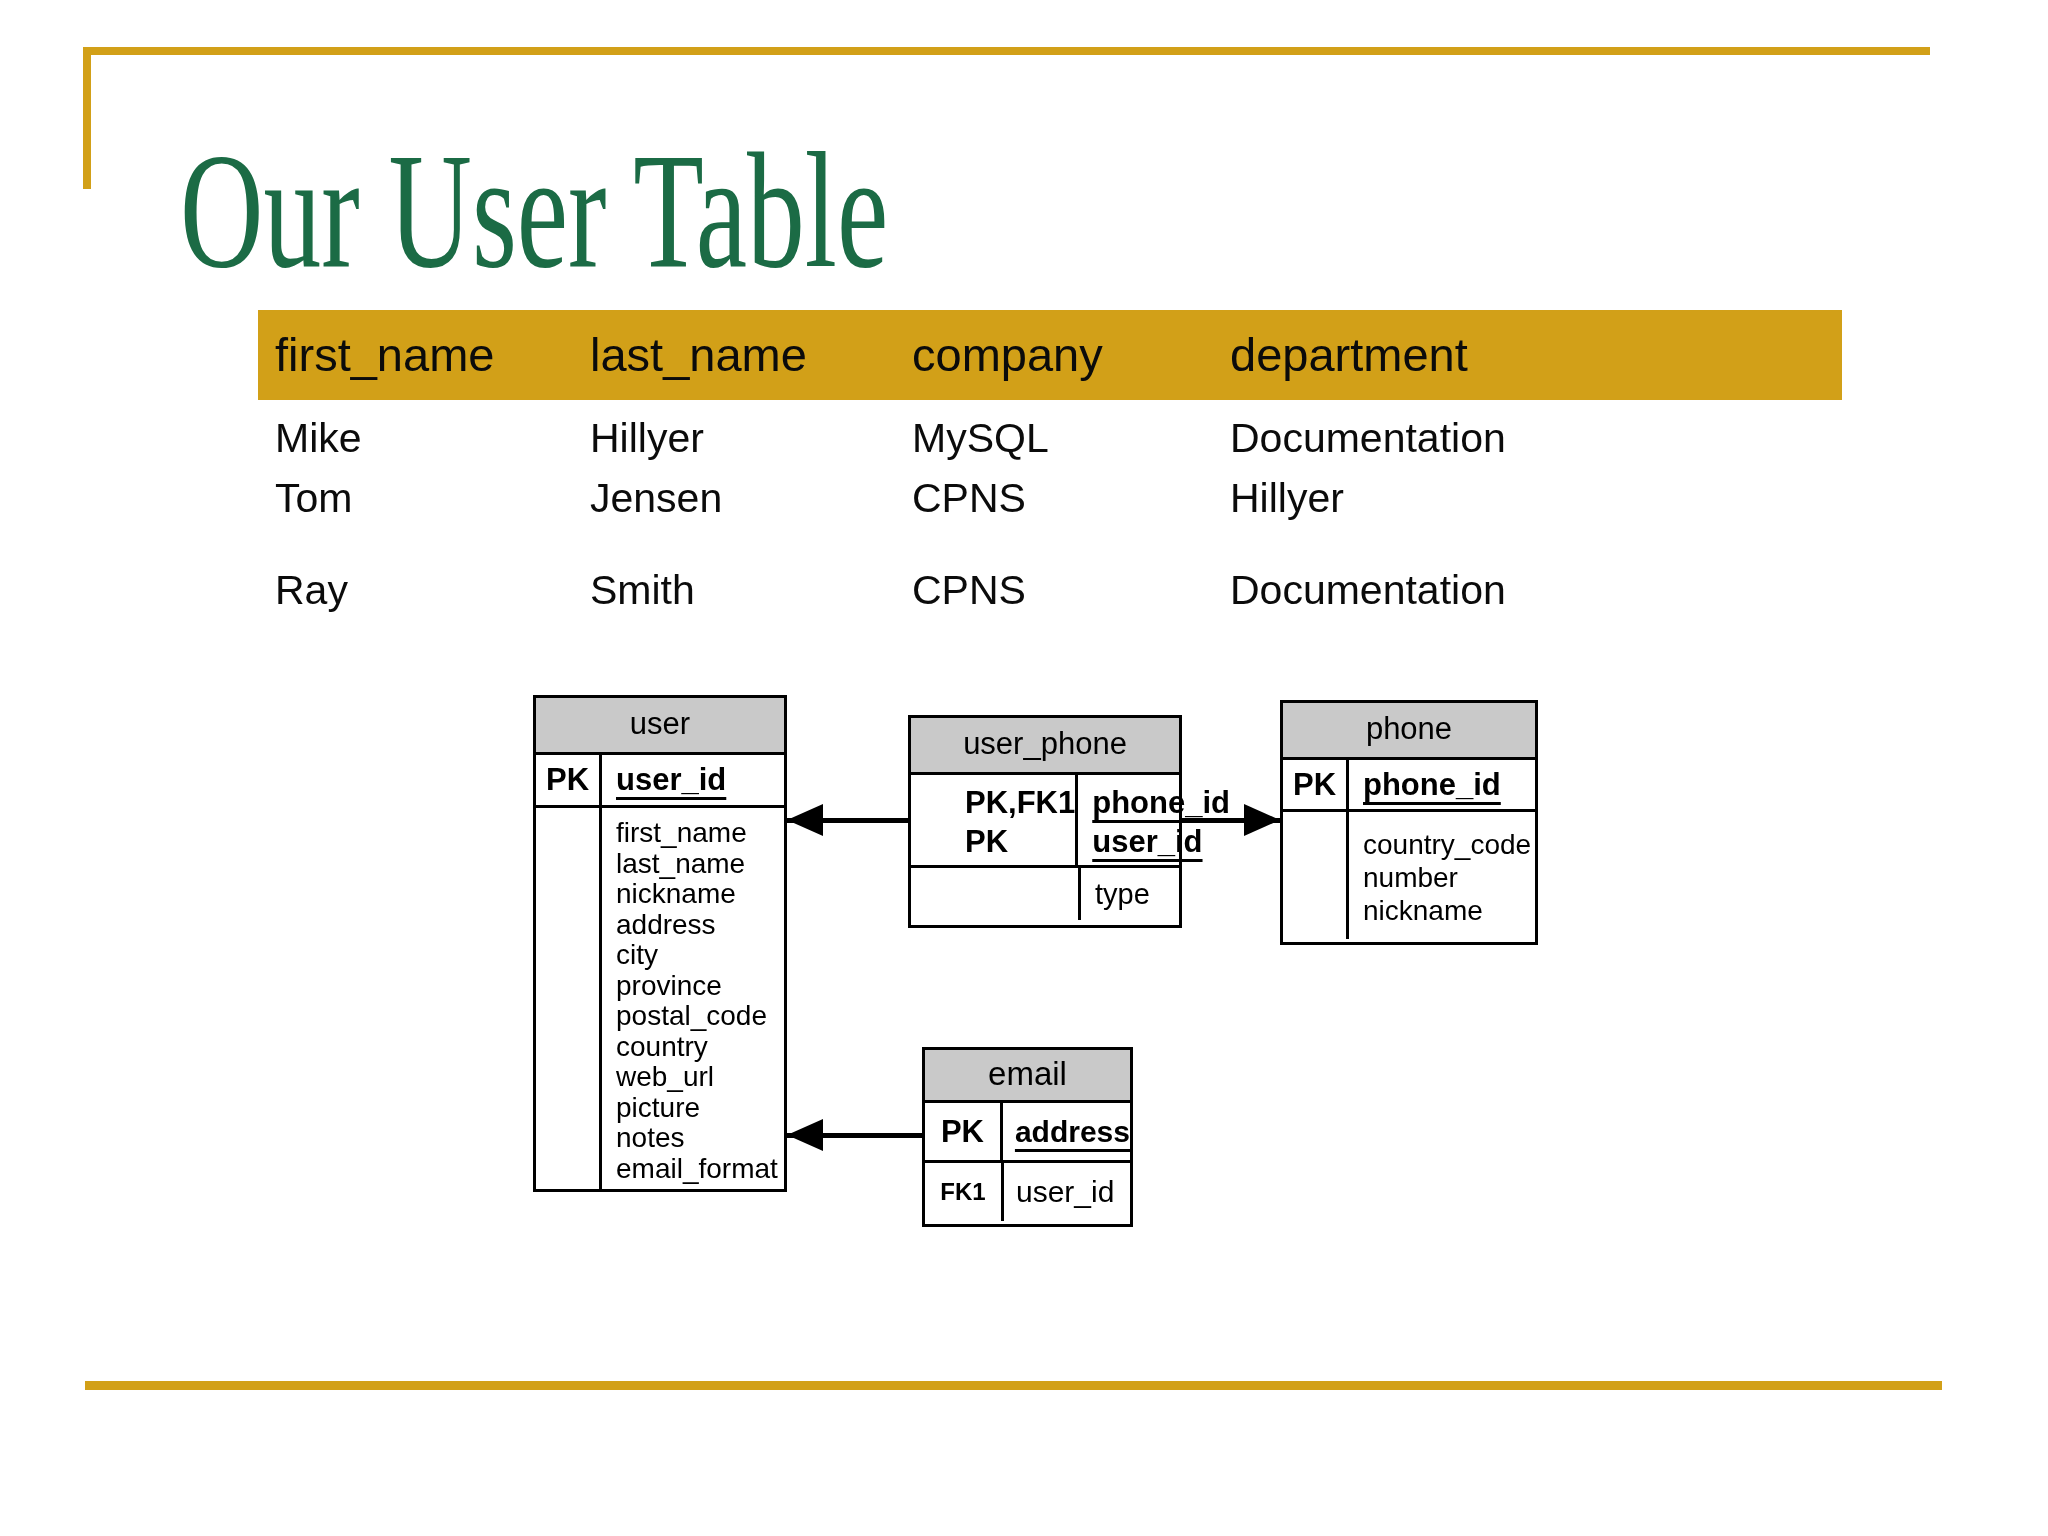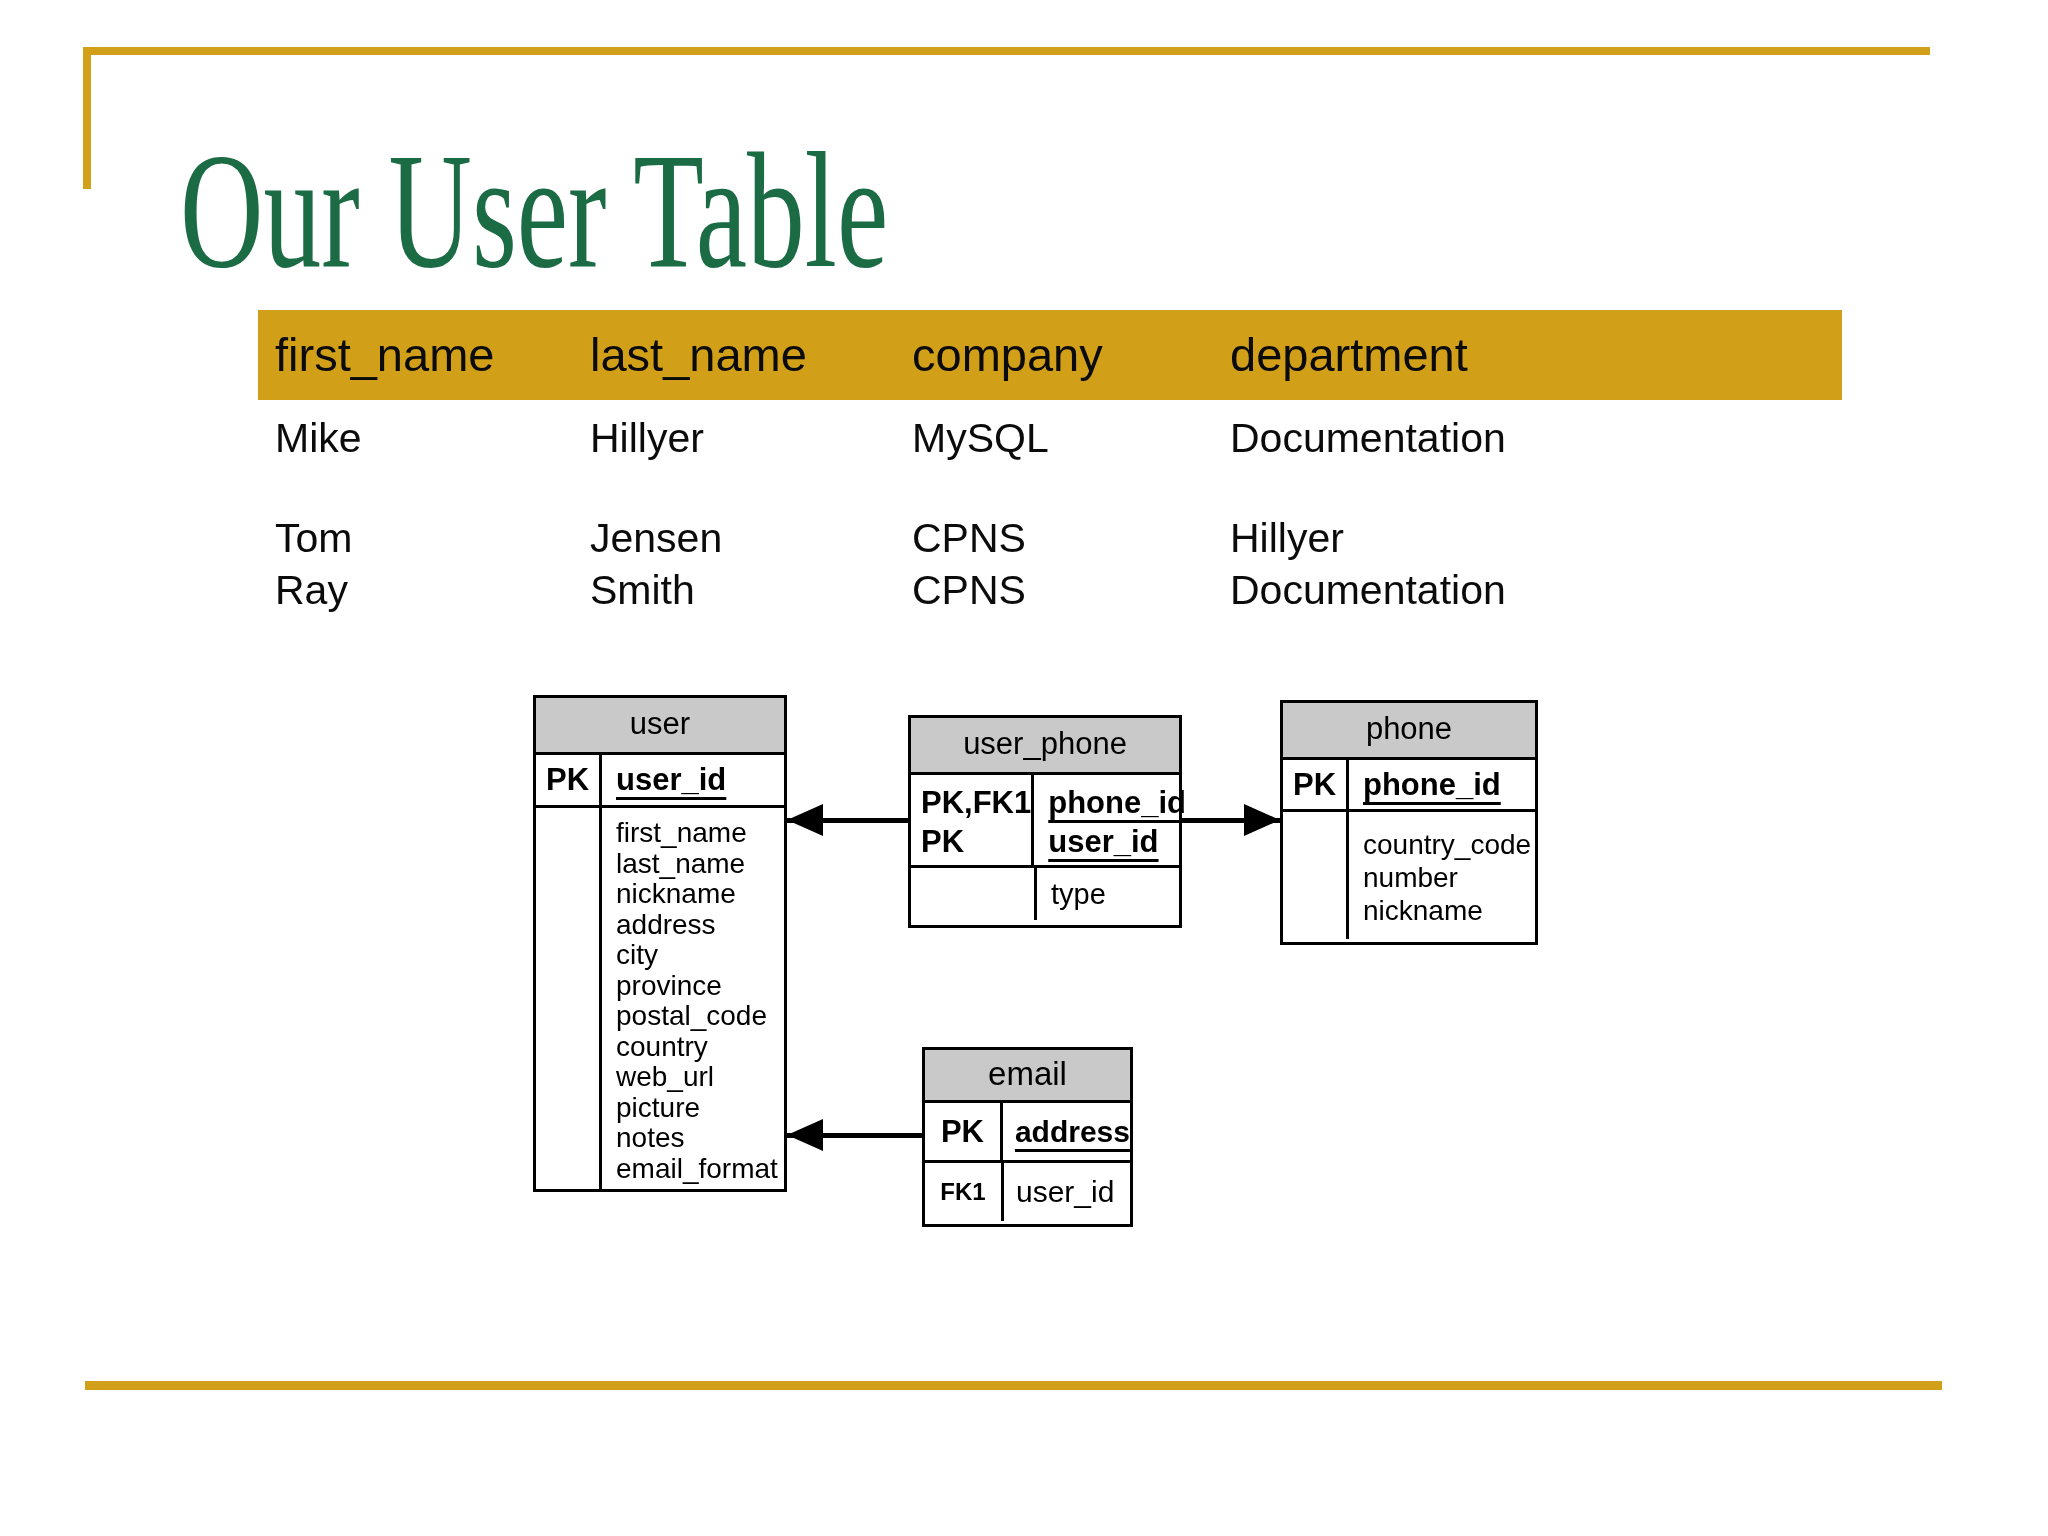--- a/index.html
+++ b/index.html
@@ -22,21 +22,21 @@
     position:absolute;left:180px;top:128px;font-family:"Liberation Serif","DejaVu Serif",serif;
     font-size:165px;line-height:1;color:var(--title-green);white-space:nowrap;
     transform:scaleX(0.70);transform-origin:left top;
   }
   
   .dt-header{position:absolute;left:258px;top:310px;width:1584px;height:90px;background:var(--accent-gold);}
   .dt-header span{position:absolute;top:0;line-height:90px;font-size:47px;color:#0b0b0b;white-space:nowrap;}
   .dt-row{position:absolute;left:258px;width:1584px;height:76px;}
   .dt-row span{position:absolute;top:0;line-height:76px;font-size:41px;color:#0b0b0b;white-space:nowrap;}
   .c1{left:17px;} .c2{left:332px;} .c3{left:654px;} .c4{left:972px;}
-  .r0{top:400px;} .r1{top:500px;} .r2{top:552px;}
+  .r0{top:400px;} .r1{top:460px;} .r2{top:552px;}
   
   .erbox{position:absolute;border:3px solid #000;background:#fff;box-sizing:border-box;font-size:31px;}
   .er-h{background:var(--er-header-gray);border-bottom:3px solid #000;text-align:center;font-size:31px;}
   .er-row{display:flex;box-sizing:border-box;}
   .er-kcell{border-right:3px solid #000;box-sizing:border-box;font-weight:bold;}
   .er-kcell.center{display:flex;align-items:center;justify-content:center;}
   .er-attr-pk{font-weight:bold;text-decoration:underline;text-decoration-thickness:3px;text-underline-offset:7px;}
   .er-attrs{font-size:28px;line-height:30.5px;}
   
   .box-user{left:533px;top:695px;width:254px;height:497px;}
@@ -44,21 +44,21 @@
   .box-user .keys{height:53px;border-bottom:3px solid #000;}
   .box-user .er-kcell{width:66px;}
   .box-user .keys .attr{padding-left:14px;line-height:50px;}
   .box-user .body{height:381px;}
   .box-user .body .er-kcell{width:66px;font-weight:normal;}
   .box-user .body .er-attrs{padding:10px 0 0 14px;}
   
   .box-uphone{left:908px;top:715px;width:274px;height:213px;}
   .box-uphone .er-h{height:54px;line-height:51px;}
   .box-uphone .keys{height:93px;border-bottom:3px solid #000;}
-  .box-uphone .er-kcell{width:126px;padding:8px 0 0 10px;line-height:39px;}
+  .box-uphone .er-kcell{width:126px;padding:8px 0 0 10px;line-height:39px;margin-left:44px;}
   .box-uphone .keys .attr{padding:8px 0 0 14px;line-height:39px;font-weight:bold;}
   .box-uphone .body .er-kcell{width:126px;}
   .box-uphone .body .attr{padding-left:14px;line-height:52px;font-size:29px;}
   
   .box-phone{left:1280px;top:700px;width:258px;height:245px;}
   .box-phone .er-h{height:54px;line-height:51px;}
   .box-phone .keys{height:52px;border-bottom:3px solid #000;}
   .box-phone .er-kcell{width:66px;}
   .box-phone .keys .attr{padding-left:14px;line-height:49px;}
   .box-phone .body{height:127px;}

